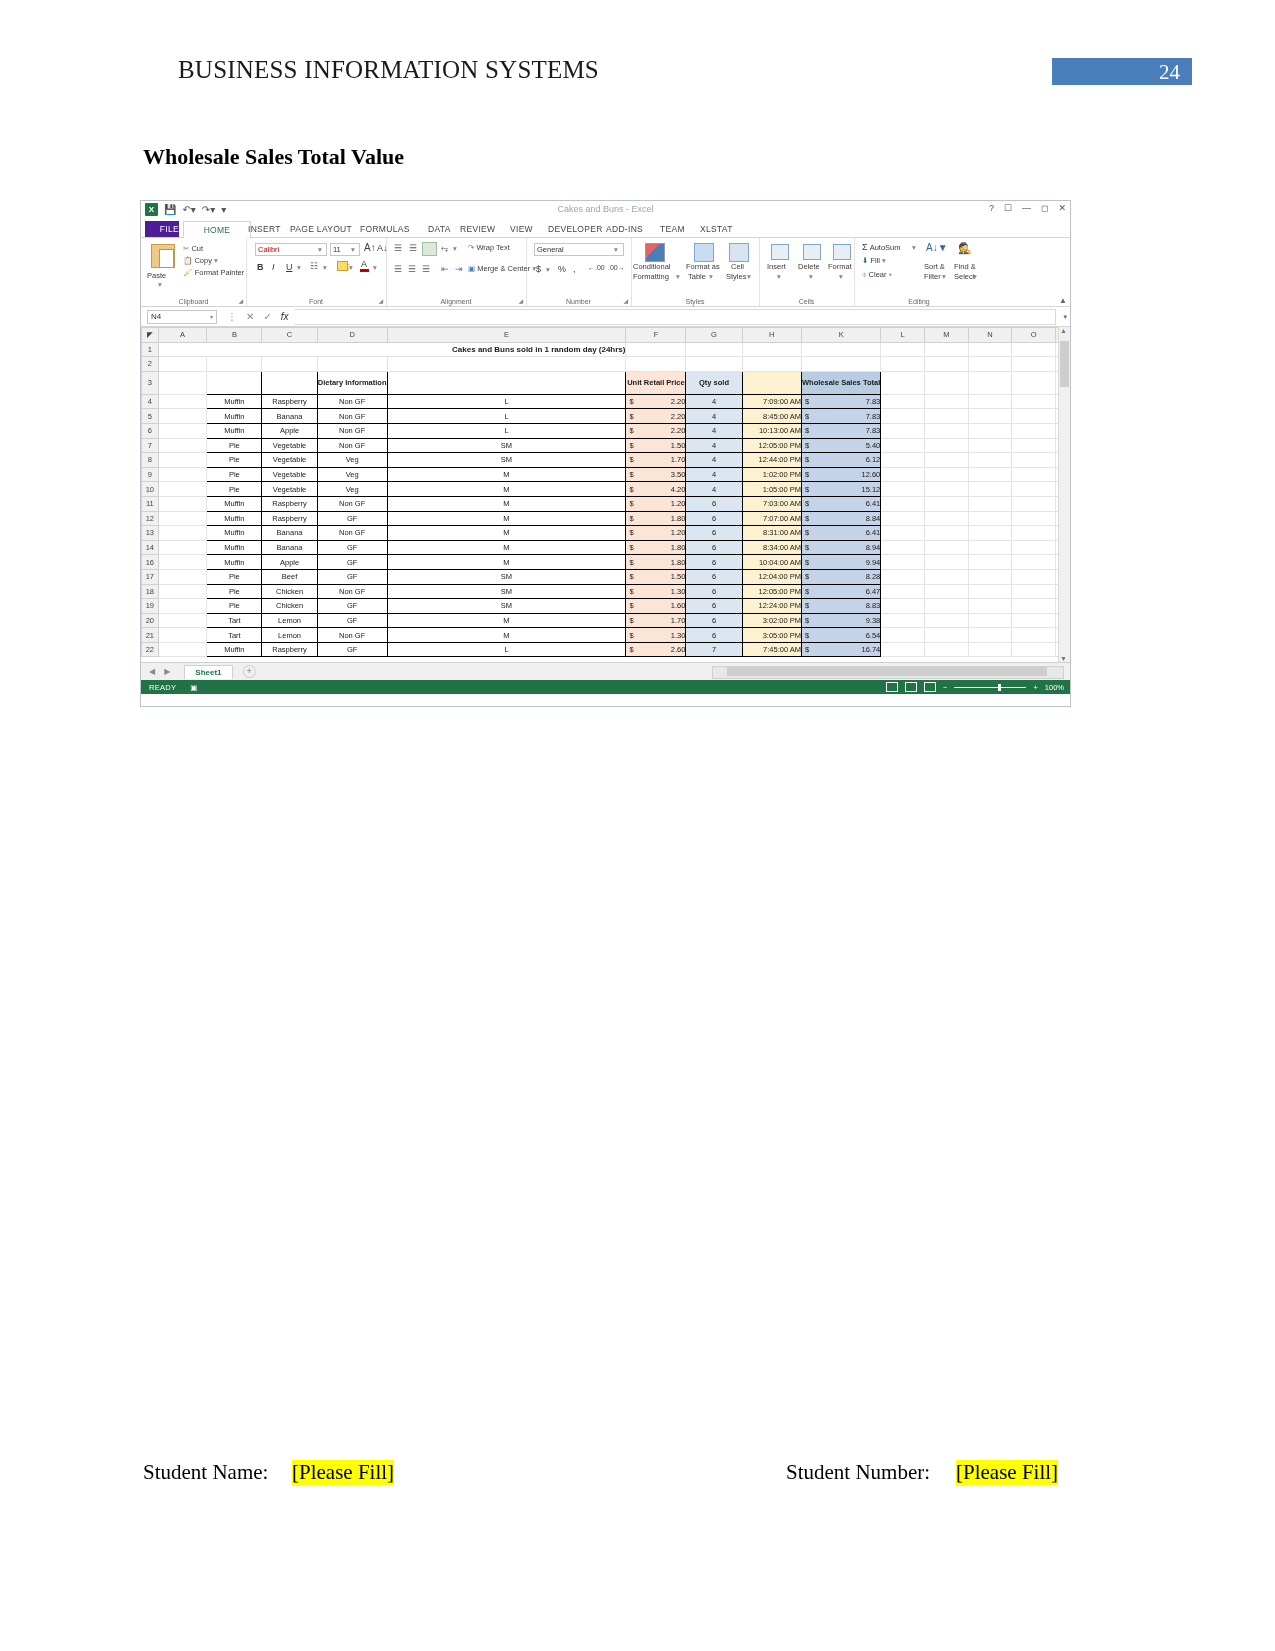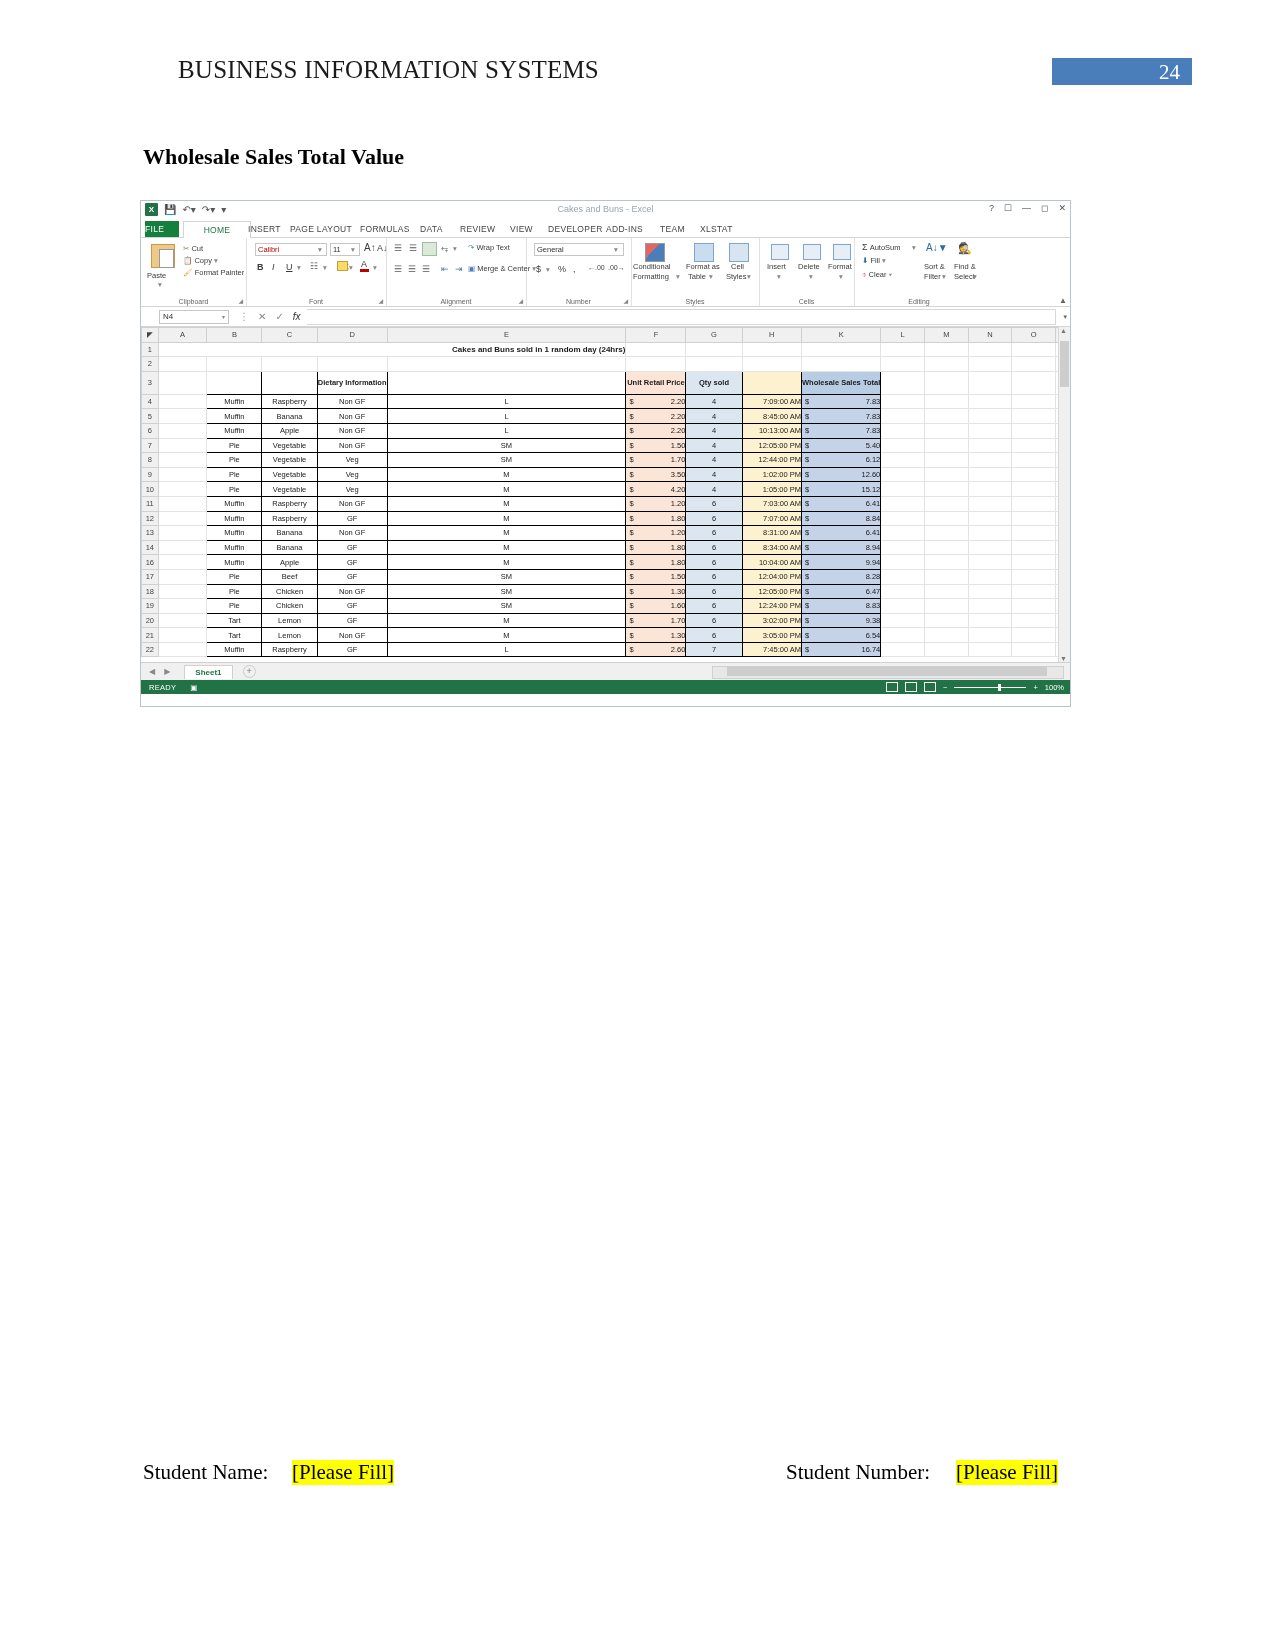--- a/index.html
+++ b/index.html
@@ -24,35 +24,35 @@
   .xl-logo{width:13px;height:13px;background:#217346;border-radius:1px;color:#fff;font-size:8px;font-weight:bold;text-align:center;line-height:13px;font-family:"Liberation Sans",sans-serif;}
   .qat-ico{font-size:10px;color:#555;line-height:13px;}
   .qat-ico.save{color:#2b6ca3;}
   .win-title{position:absolute;left:0;right:0;top:3px;text-align:center;font-size:9px;color:#9aa5ad;}
   .win-btns{position:absolute;right:4px;top:2px;display:flex;gap:10px;align-items:center;font-size:9px;color:#555;}
   .signin{position:absolute;right:4px;top:22px;font-size:8px;color:#666;}
 
   
   .tabbar{position:relative;height:16px;background:#fff;border-bottom:1px solid #d4d4d4;}
   .tab{position:absolute;top:0;height:16px;line-height:16px;font-size:8.5px;color:#444;padding:0 7px;letter-spacing:.3px;}
-  .tab.file{background:#15803d;color:#fff;left:4px;width:34px;text-align:left;padding:0;}
+  .tab.file{background:#4c1d95;color:#fff;left:4px;width:34px;text-align:right;padding:0;}
   .tab.active{border:1px solid #d4d4d4;border-bottom:1px solid #fff;background:#fff;color:#217346;}
 
   
   .ribbon{position:relative;height:68px;background:#fff;border-bottom:1px solid #d4d4d4;}
   .rgroup{position:absolute;top:0;height:68px;border-right:1px solid #e2e2e2;}
   .glabel{position:absolute;bottom:1px;width:100%;text-align:center;font-size:7px;color:#666;}
   .gexp{position:absolute;bottom:2px;right:3px;font-size:6px;color:#888;}
   .ri{position:absolute;font-size:7.5px;color:#3b3b3b;white-space:nowrap;}
   .btnbox{position:absolute;border:1px solid #c6c6c6;background:#fff;font-size:7.5px;color:#333;line-height:11px;padding:0 2px;box-sizing:border-box;}
   .greenbox{background:#dbe9d8;border:1px solid #9fbf9c;}
 
   
   .fbar{position:relative;height:19px;background:#fff;border-bottom:1px solid #d4d4d4;display:flex;align-items:center;}
-  .namebox{margin-left:18px;width:70px;height:14px;border:1px solid #c6c6c6;background:#fff;font-size:8px;color:#333;padding:0 3px;display:flex;align-items:center;justify-content:space-between;box-sizing:border-box;}
+  .namebox{margin-left:6px;width:70px;height:14px;border:1px solid #c6c6c6;background:#fff;font-size:8px;color:#333;padding:0 3px;display:flex;align-items:center;justify-content:space-between;box-sizing:border-box;}
   .fbtns{display:flex;gap:9px;margin-left:10px;font-size:10px;color:#888;align-items:center;}
   .finput{flex:1;height:14px;border:1px solid #d8d8d8;border-left:none;margin-left:6px;margin-right:14px;background:#fff;}
 
   
   .gridwrap{position:relative;height:335px;background:#fff;overflow:hidden;}
   table.sheet{border-collapse:collapse;table-layout:fixed;font-size:7.5px;color:#1a1a1a;font-family:"Liberation Sans",sans-serif;}
   table.sheet td,table.sheet th{padding:0;margin:0;height:13.6px;overflow:hidden;white-space:nowrap;}
   .colhead{background:#f0f0f0;border:1px solid #d0d0d0;color:#444;text-align:center;font-weight:normal;font-size:7.5px;height:12px;}
   .rowhead{background:#f0f0f0;border:1px solid #d0d0d0;color:#444;text-align:center;font-size:7.5px;width:16px;}
   .cell{border-right:1px solid #e3e3e3;border-bottom:1px solid #e3e3e3;text-align:center;}
@@ -127,21 +127,21 @@
       <span>✕</span>
     </div>
   </div>
 
   <div class="tabbar">
     <div class="tab file">FILE</div>
     <div class="tab active" style="left:42px;width:52px;text-align:center;">HOME</div>
     <div class="tab" style="left:100px;">INSERT</div>
     <div class="tab" style="left:142px;">PAGE LAYOUT</div>
     <div class="tab" style="left:212px;">FORMULAS</div>
-    <div class="tab" style="left:272px;">DATA</div>
+    <div class="tab" style="left:280px;">DATA</div>
     <div class="tab" style="left:312px;">REVIEW</div>
     <div class="tab" style="left:362px;">VIEW</div>
     <div class="tab" style="left:400px;">DEVELOPER</div>
     <div class="tab" style="left:458px;">ADD-INS</div>
     <div class="tab" style="left:512px;">TEAM</div>
     <div class="tab" style="left:552px;">XLSTAT</div>
     <div class="signin">Sign in</div>
   </div>
 
   <div class="ribbon">

